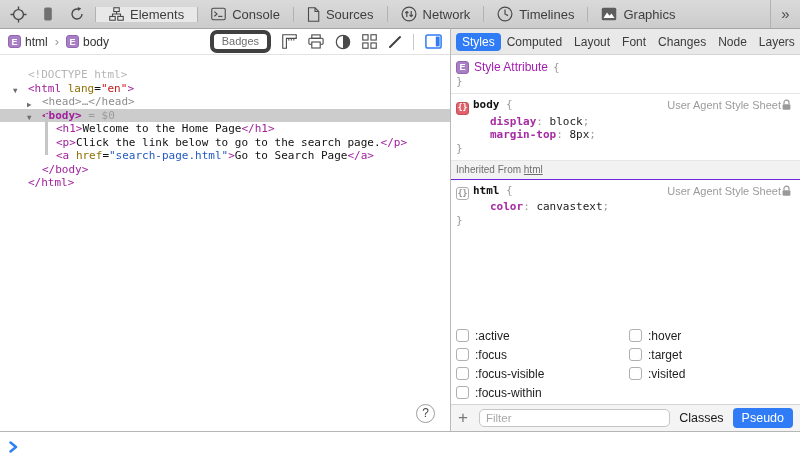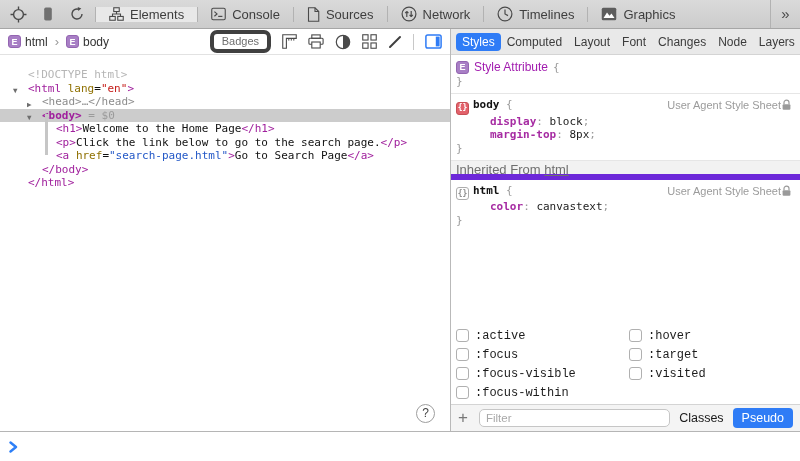--- a/index.html
+++ b/index.html
@@ -76,30 +76,30 @@
   .cbadge.gray { background:#fff; border:1px solid #adadad; color:#8f8f8f; }
   .rhead { font-family:"DejaVu Sans Mono", monospace; font-size:11px; line-height:14px; color:#111; }
   .sel { font-weight:bold; }
   .origin { position:absolute; right:8px; top:5px; font-size:11px; color:#9b9b9b;
     display:flex; align-items:center; }
   .prop { font-family:"DejaVu Sans Mono", monospace; font-size:11px; line-height:13.5px;
     padding-left:34px; }
   .pname { color:#a62ba2; font-weight:bold; }
   .pcolon { color:#9b9b9b; }
   .pval { color:#222; }
-  .inherit { height:19px; background:#f2f2f2; border-bottom:6px solid #6d28d9;
-    font-size:13px; color:#6f6f6f; padding:0 5px; line-height:18px; }
+  .inherit { height:19px; background:#f2f2f2; border-bottom:1px solid #6d28d9;
+    font-size:10px; color:#6f6f6f; padding:0 5px; line-height:18px; }
   .inherit a { color:#6f6f6f; text-decoration:underline; }
 
   
   .pseudo-box { position:absolute; left:451px; top:326px; width:349px; display:flex; }
   .pseudo-col { display:flex; flex-direction:column; }
   .pseudo-col.c1 { width:178px; padding-left:5px; }
   .pseudo-row { display:flex; align-items:center; gap:6px; height:19px;
-    font-size:12px; color:#1c1c1c;font-family:Liberation Mono, monospace; }
+    font-size:12px; color:#1c1c1c; }
   .cb { width:13px; height:13px; border:1px solid #b0b0b0; border-radius:3px; background:#fff; flex:0 0 auto; }
 
   
   .filterbar { position:absolute; left:451px; top:404px; width:349px; height:27px;
     background:#f4f4f4; border-top:1px solid #d4d4d4; display:flex; align-items:center;
     padding:0 7px; gap:9px; }
   .addbtn { font-size:17px; color:#777; background:none; border:none; line-height:1;
     font-family:inherit; padding:0 2px 2px 0; }
   .filter-input { width:197px; height:18px; border:1px solid #c6c6c6; border-radius:5px;
     font-size:11.5px; padding:0 6px; color:#333; background:#fff; font-family:inherit; }

